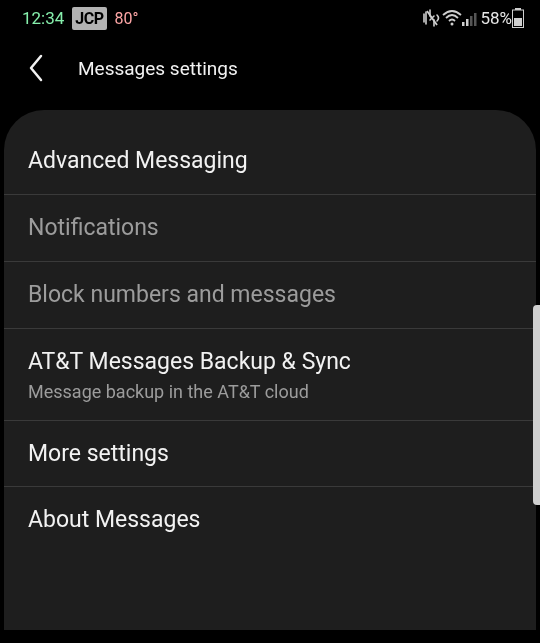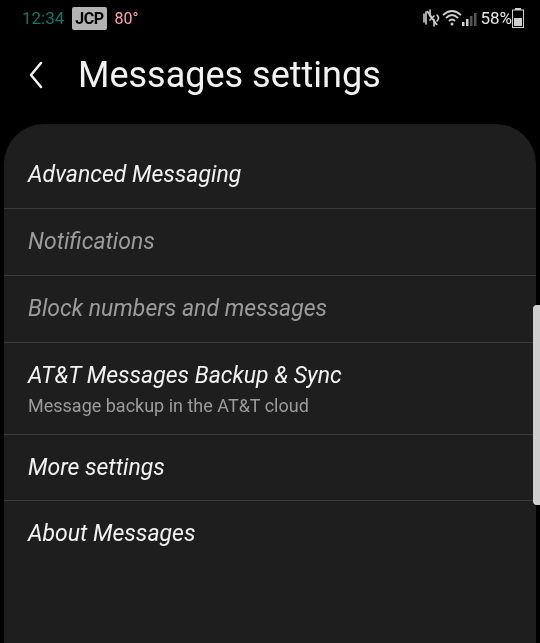--- a/index.html
+++ b/index.html
@@ -27,21 +27,21 @@
     .status-left {
       display: flex;
       align-items: center;
       gap: 8px;
     }
     .status-right {
       display: flex;
       align-items: center;
     }
     .time {
-      color: #0f766e;
+      color: #86efac;
       font-weight: 400;
     }
     .jcp-badge {
       background: #b3b3b3;
       color: #000;
       font-size: 16px;
       font-weight: 700;
       padding: 2px 3px;
       border-radius: 2px;
       letter-spacing: -0.5px;
@@ -65,21 +65,21 @@
     }
     .back-arrow {
       width: 28px;
       height: 28px;
       display: flex;
       align-items: center;
       justify-content: center;
       cursor: pointer;
     }
     .header-title {
-      font-size: 36px;
+      font-size: 19px;
       font-weight: 400;
       color: #f2f2f2;
     }
     .panel {
       background: #1e1e1e;
       border-radius: 40px 40px 0 0;
       margin: 0 4px;
       padding: 18px 0 0 0;
       min-height: 520px;
     }
@@ -89,21 +89,20 @@
       cursor: pointer;
     }
     .setting-row:last-child {
       border-bottom: none;
     }
     .setting-title {
       font-size: 23px;
       font-weight: 400;
       color: #f2f2f2;
       line-height: 1.3;
-      font-style: italic;
     }
     .setting-title.dimmed {
       color: #9c9c9c;
     }
     .setting-subtitle {
       font-size: 18px;
       color: #9c9c9c;
       margin-top: 4px;
     }
     .scroll-hint {

